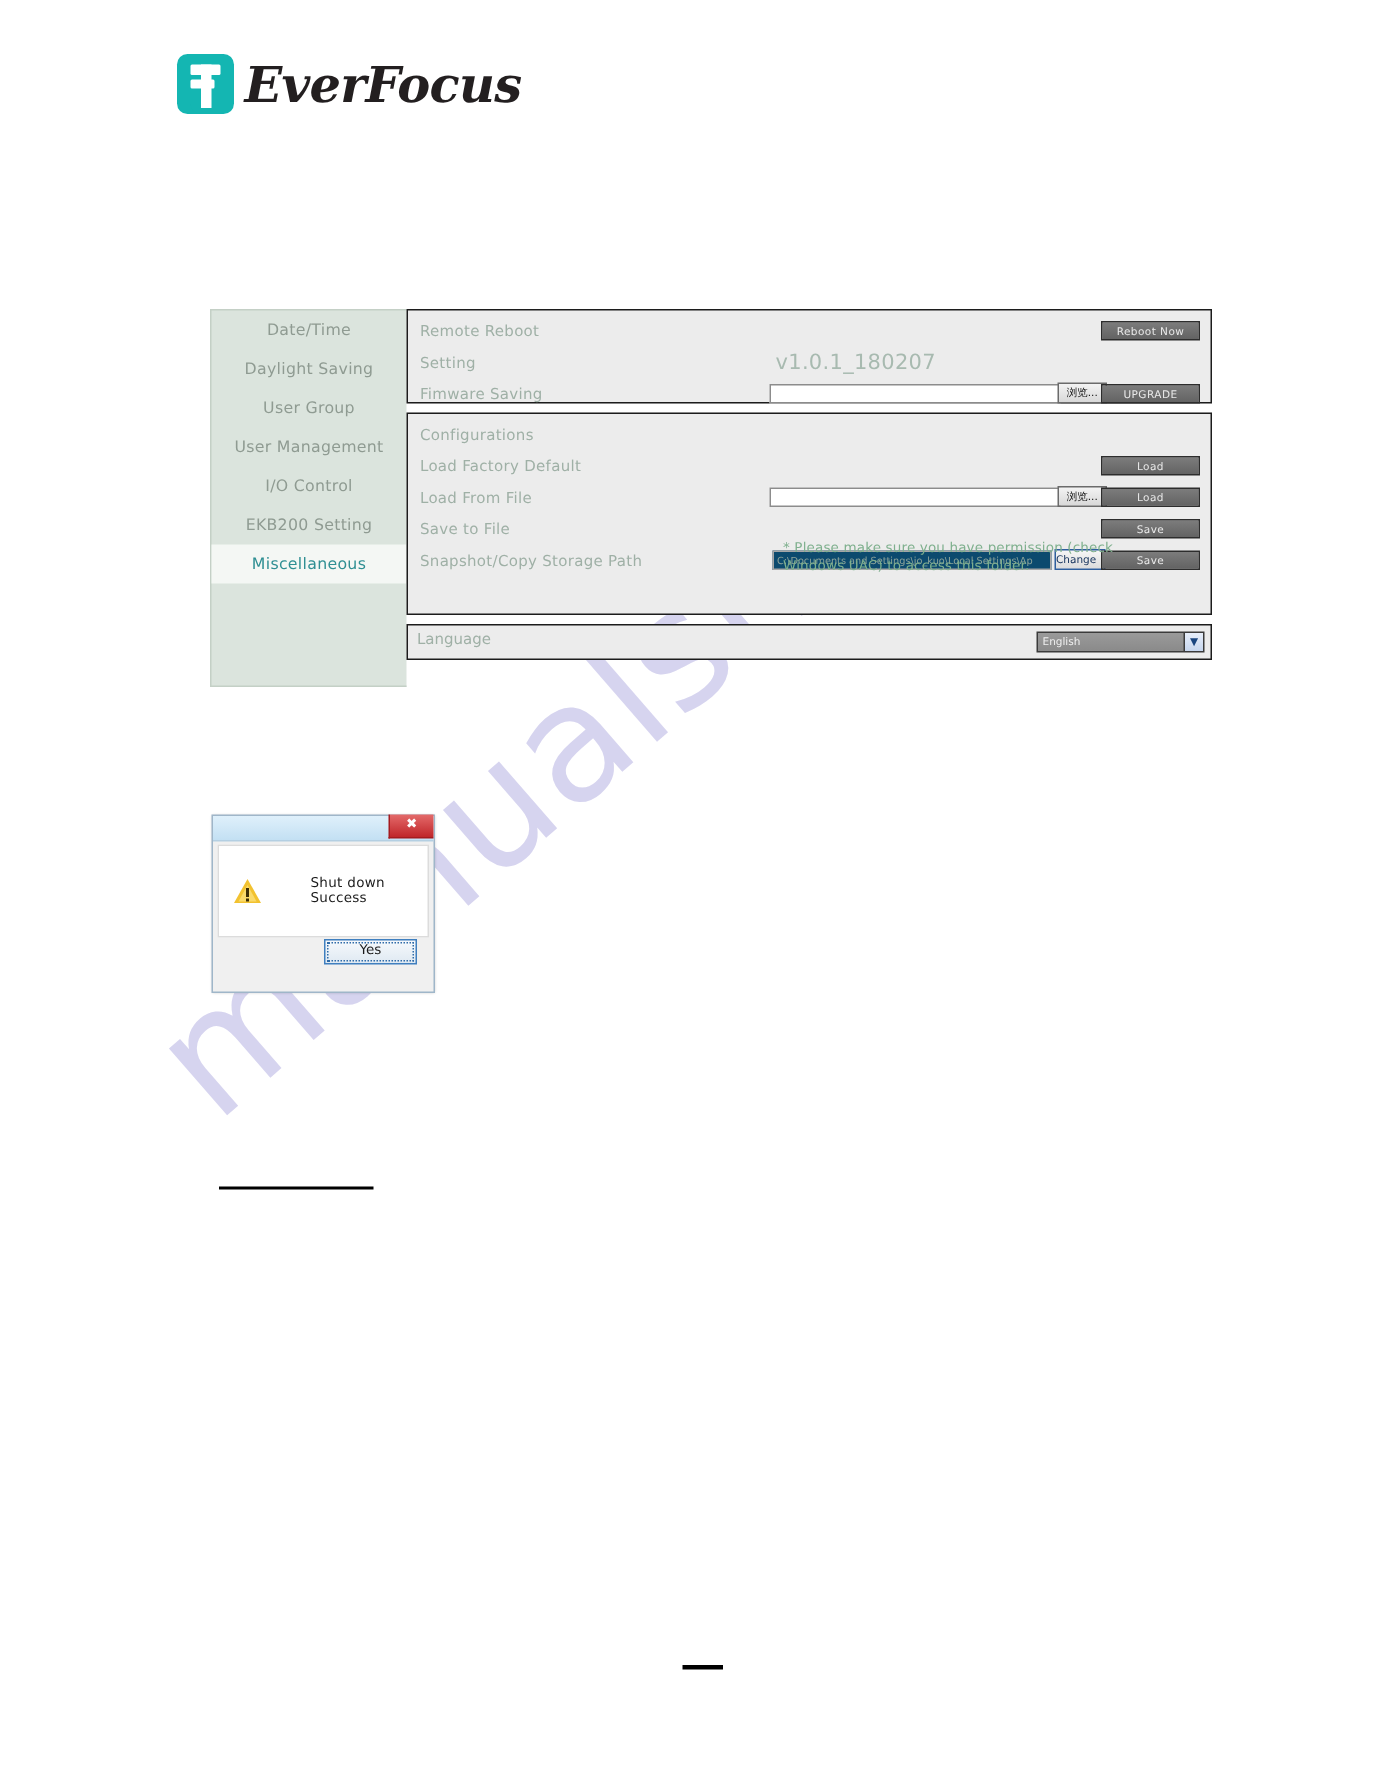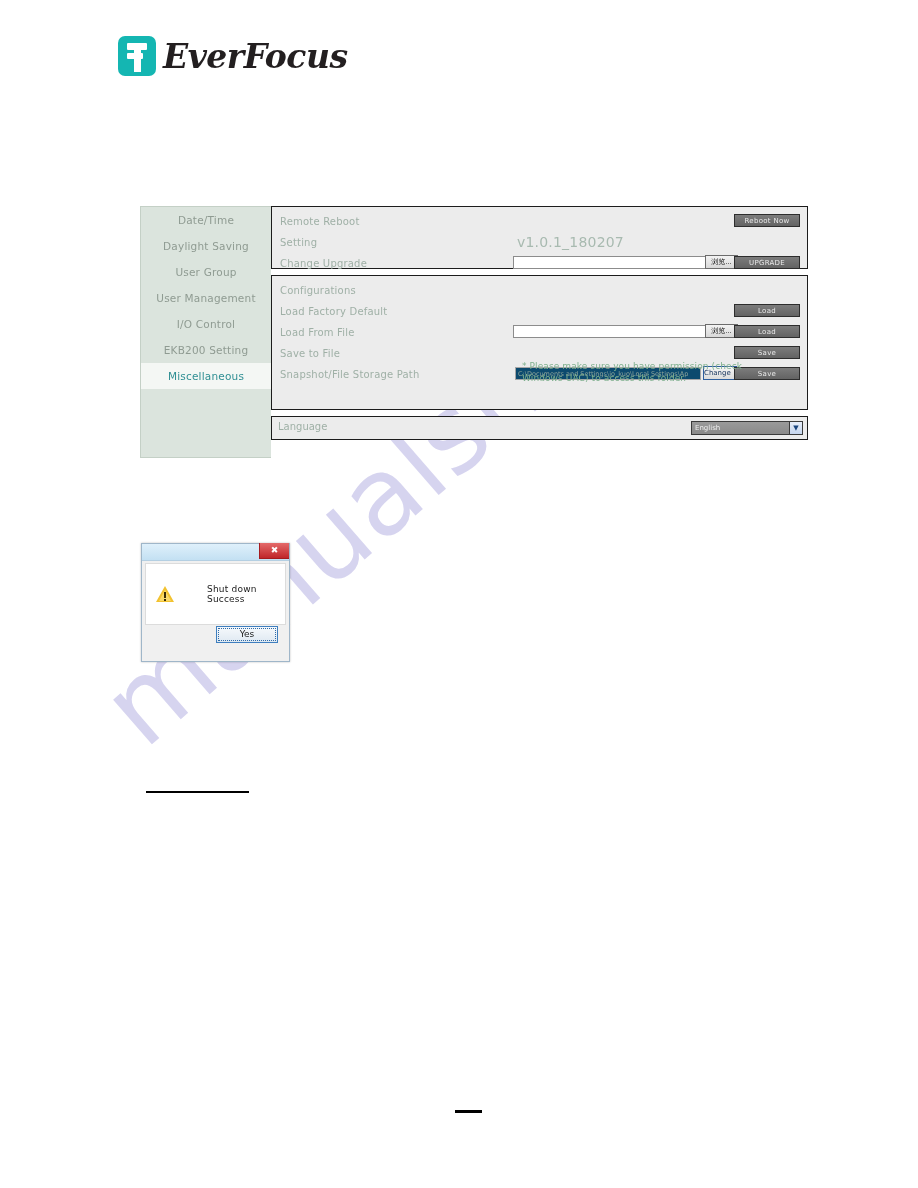--- a/index.html
+++ b/index.html
@@ -482,21 +482,21 @@
       <div class="panel" id="panel-firmware">
         <div class="frow">
           <span class="flabel">Remote Reboot</span>
           <span class="gbtn" style="right:4px; top:3px;">Reboot Now</span>
         </div>
         <div class="frow">
           <span class="flabel">Setting</span>
           <span class="fvalue">v1.0.1_180207</span>
         </div>
         <div class="frow">
-          <span class="flabel">Change Upgrade</span>
+          <span class="flabel">Fimware Saving</span>
           <span class="tinput" style="left:238px; top:3px; width:194px;"></span>
           <span class="browse-btn" style="left:430px; top:2px;">浏览...</span>
           <span class="gbtn" style="right:4px; top:3px;">UPGRADE</span>
         </div>
       </div>
 
       <div class="panel" id="panel-config">
         <div class="frow">
           <span class="flabel">Configurations</span>
         </div>
@@ -508,21 +508,21 @@
           <span class="flabel">Load From File</span>
           <span class="tinput" style="left:238px; top:3px; width:194px;"></span>
           <span class="browse-btn" style="left:430px; top:2px;">浏览...</span>
           <span class="gbtn" style="right:4px; top:3px;">Load</span>
         </div>
         <div class="frow">
           <span class="flabel">Save to File</span>
           <span class="gbtn" style="right:4px; top:3px;">Save</span>
         </div>
         <div class="frow">
-          <span class="flabel">Snapshot/File Storage Path</span>
+          <span class="flabel">Snapshot/Copy Storage Path</span>
           <span class="pathbox" style="left:240px; top:3px; width:186px;">C:\Documents and Settings\jo_kuo\Local Settings\Ap</span>
           <span class="changebtn" style="left:428px; top:2px;">Change</span>
           <span class="gbtn" style="right:4px; top:3px;">Save</span>
         </div>
         <div id="uac-note">* Please make sure you have permission (check Windows UAC) to access this folder.</div>
       </div>
 
       <div class="panel" id="panel-lang">
         <span id="lang-label">Language</span>
         <span id="lang-select">

